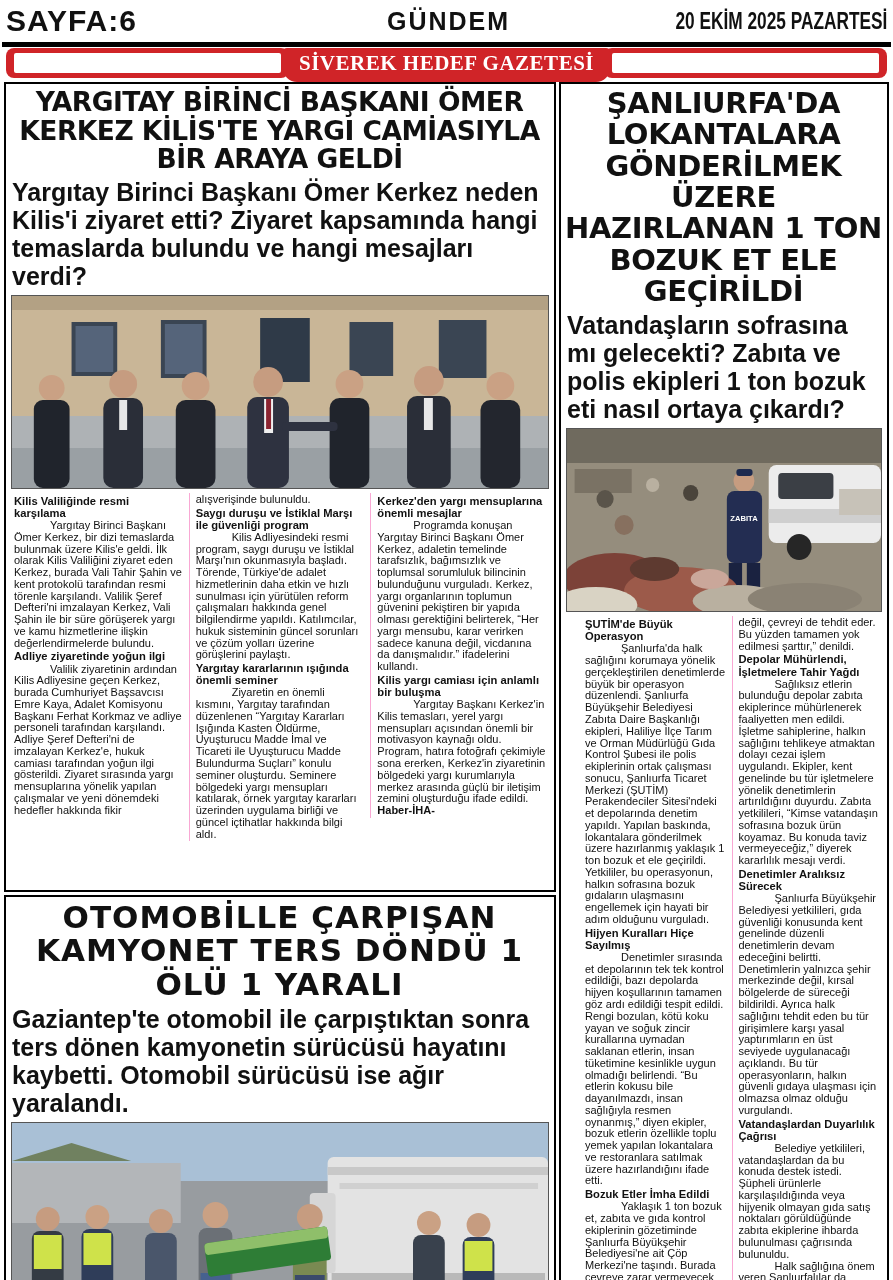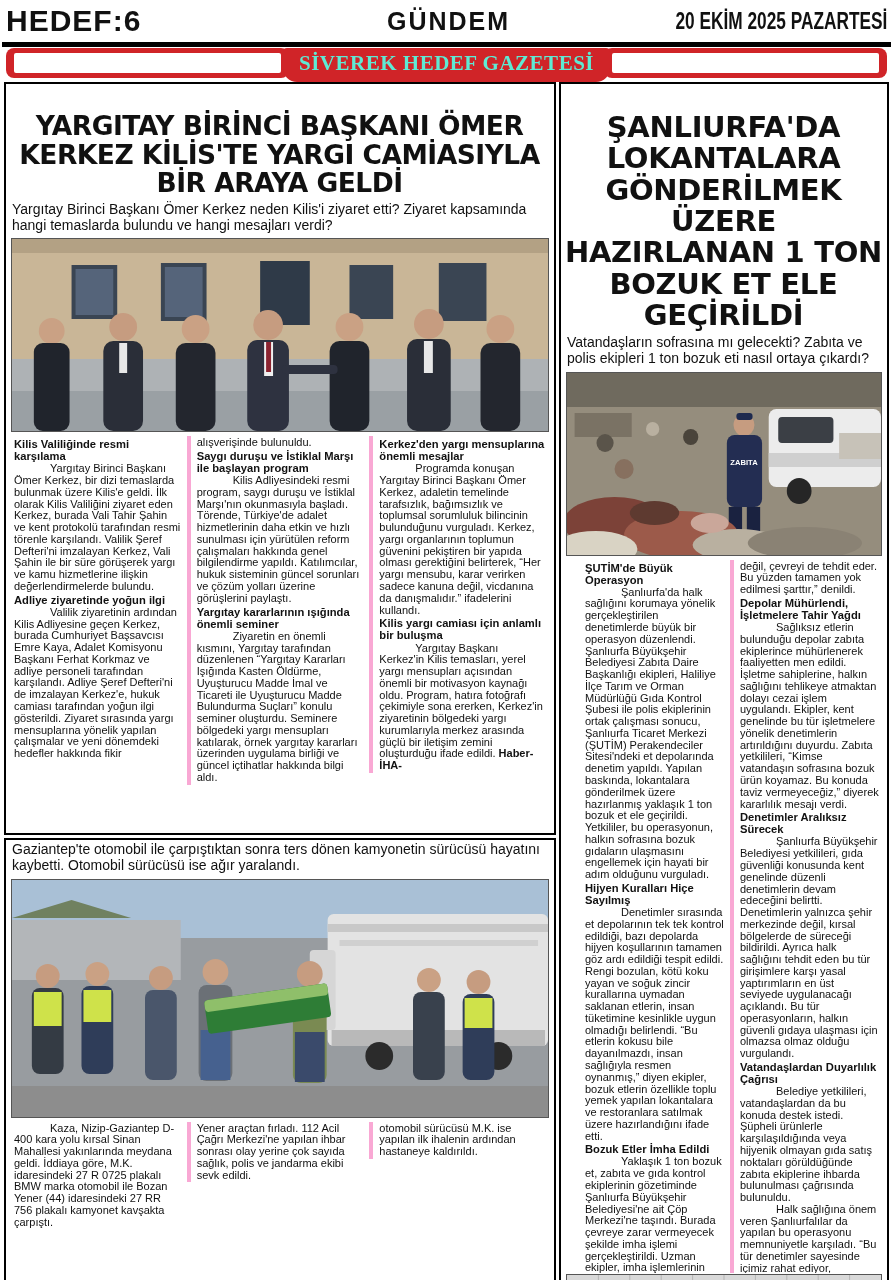--- a/index.html
+++ b/index.html
@@ -7,55 +7,55 @@
   
   .masthead{height:42px;display:flex;align-items:center;position:relative;padding:0 6px;}
   .page-label{font-size:30px;font-weight:bold;letter-spacing:1px;}
   .section-label{position:absolute;left:4px;right:0;text-align:center;font-size:25px;font-weight:bold;letter-spacing:2px;}
   .date-label{margin-left:auto;font-size:24px;font-weight:bold;display:inline-block;transform:scaleX(.72);transform-origin:right center;white-space:nowrap;}
   .top-rule{height:5px;background:#000;margin:0 2px;}
   
   .ribbon{display:flex;align-items:stretch;height:30px;margin:1px 6px 4px 6px;position:relative;}
   .ribbon .bar{flex:1;background:#d02428;border-radius:8px;padding:5px 8px;display:flex;}
   .ribbon .bar .strip{flex:1;background:#fff;border-radius:2px;}
-  .ribbon .center{background:#d02428;color:#5eead4;font-family:"Liberation Serif",serif;font-weight:bold;font-size:21px;letter-spacing:.5px;padding:2px 16px 6px 16px;margin:0 -6px;z-index:2;border-radius:4px 4px 14px 14px;height:34px;box-sizing:border-box;display:flex;align-items:center;white-space:nowrap;}
+  .ribbon .center{background:#d02428;color:#ffffff;font-family:"Liberation Serif",serif;font-weight:bold;font-size:21px;letter-spacing:.5px;padding:2px 16px 6px 16px;margin:0 -6px;z-index:2;border-radius:4px 4px 14px 14px;height:34px;box-sizing:border-box;display:flex;align-items:center;white-space:nowrap;}
   
   .main{display:flex;gap:3px;padding:0 4px;}
   .col-left{width:552px;flex:none;}
   .col-right{flex:1;min-width:0;}
   .story-box{border:2px solid #000;background:#fff;margin-bottom:3px;overflow:hidden;}
   
-  .headline{font-family:"DejaVu Sans",sans-serif;font-weight:bold;text-align:center;line-height:1.08;padding:4px 4px 2px 3px;letter-spacing:-.5px;margin-top:24px;}
+  .headline{font-family:"DejaVu Sans",sans-serif;font-weight:bold;text-align:center;line-height:1.08;padding:4px 4px 2px 3px;letter-spacing:-.5px;}
   .h-yargitay{font-size:26.5px;}
   .h-et{font-size:29px;letter-spacing:-.3px;}
   .h-kaza{font-size:31px;letter-spacing:1px;}
-  .subhead{font-weight:normal;font-size:14px;line-height:1.12;padding:2px 6px 4px 6px;}
+  .subhead{font-weight:bold;font-size:25px;line-height:1.12;padding:2px 6px 4px 6px;}
   
   .photo{border:1px solid #555;margin:1px 5px 3px 5px;overflow:hidden;line-height:0;}
   .photo svg{width:100%;height:100%;}
   .ph1{height:192px;}
   .ph2{height:182px;}
   .ph3{height:237px;}
   .ph4{height:175px;}
   
   .cols{display:flex;align-items:flex-start;overflow:hidden;padding:1px 2px;}
   .col{flex:1;min-width:0;padding:1px 6px;font-size:11px;line-height:1.07;overflow:hidden;}
-  .col + .col{border-left:4px solid #f9a8d4;}
+  .col + .col{border-left:1px solid #f9a8d4;}
   .col p{margin:0;text-indent:36px;}
   .col p.cont{text-indent:0;}
   .col h4{margin:1px 0;font-size:11.2px;line-height:1.08;}
   .cols-s1{height:396px;}
   .cols-et{height:712px;padding-left:18px;}
   .cols-kaza{height:165px;}
 </style>
 </head>
 <body>
 
 <div class="masthead">
-  <span class="page-label">HEDEF:6</span>
+  <span class="page-label">SAYFA:6</span>
   <span class="section-label">GÜNDEM</span>
   <span class="date-label">20 EKİM 2025 PAZARTESİ</span>
 </div>
 <div class="top-rule"></div>
 
 <div class="ribbon">
   <div class="bar">
       <div class="strip"></div>
     </div>
   <div class="center">SİVEREK HEDEF GAZETESİ</div>
@@ -113,35 +113,36 @@
       </div>
       <div class="cols cols-s1">
         <div class="col">
             <h4>Kilis Valiliğinde resmi karşılama</h4>
             <p>Yargıtay Birinci Başkanı Ömer Kerkez, bir dizi temaslarda bulunmak üzere Kilis'e geldi. İlk olarak Kilis Valiliğini ziyaret eden Kerkez, burada Vali Tahir Şahin ve kent protokolü tarafından resmi törenle karşılandı. Valilik Şeref Defteri'ni imzalayan Kerkez, Vali Şahin ile bir süre görüşerek yargı ve kamu hizmetlerine ilişkin değerlendirmelerde bulundu.</p>
             <h4>Adliye ziyaretinde yoğun ilgi</h4>
             <p>Valilik ziyaretinin ardından Kilis Adliyesine geçen Kerkez, burada Cumhuriyet Başsavcısı Emre Kaya, Adalet Komisyonu Başkanı Ferhat Korkmaz ve adliye personeli tarafından karşılandı. Adliye Şeref Defteri'ni de imzalayan Kerkez'e, hukuk camiası tarafından yoğun ilgi gösterildi. Ziyaret sırasında yargı mensuplarına yönelik yapılan çalışmalar ve yeni dönemdeki hedefler hakkında fikir</p>
           </div>
         <div class="col">
             <p class="cont">alışverişinde bulunuldu.</p>
-            <h4>Saygı duruşu ve İstiklal Marşı ile başlayan program</h4>
+            <h4>Saygı duruşu ve İstiklal Marşı ile güvenliği program</h4>
             <p>Kilis Adliyesindeki resmi program, saygı duruşu ve İstiklal Marşı'nın okunmasıyla başladı. Törende, Türkiye'de adalet hizmetlerinin daha etkin ve hızlı sunulması için yürütülen reform çalışmaları hakkında genel bilgilendirme yapıldı. Katılımcılar, hukuk sisteminin güncel sorunları ve çözüm yolları üzerine görüşlerini paylaştı.</p>
             <h4>Yargıtay kararlarının ışığında önemli seminer</h4>
             <p>Ziyaretin en önemli kısmını, Yargıtay tarafından düzenlenen “Yargıtay Kararları Işığında Kasten Öldürme, Uyuşturucu Madde İmal ve Ticareti ile Uyuşturucu Madde Bulundurma Suçları” konulu seminer oluşturdu. Seminere bölgedeki yargı mensupları katılarak, örnek yargıtay kararları üzerinden uygulama birliği ve güncel içtihatlar hakkında bilgi aldı.</p>
           </div>
         <div class="col">
             <h4>Kerkez'den yargı mensuplarına önemli mesajlar</h4>
             <p>Programda konuşan Yargıtay Birinci Başkanı Ömer Kerkez, adaletin temelinde tarafsızlık, bağımsızlık ve toplumsal sorumluluk bilincinin bulunduğunu vurguladı. Kerkez, yargı organlarının toplumun güvenini pekiştiren bir yapıda olması gerektiğini belirterek, “Her yargı mensubu, karar verirken sadece kanuna değil, vicdanına da danışmalıdır.” ifadelerini kullandı.</p>
             <h4>Kilis yargı camiası için anlamlı bir buluşma</h4>
             <p>Yargıtay Başkanı Kerkez'in Kilis temasları, yerel yargı mensupları açısından önemli bir motivasyon kaynağı oldu. Program, hatıra fotoğrafı çekimiyle sona ererken, Kerkez'in ziyaretinin bölgedeki yargı kurumlarıyla merkez arasında güçlü bir iletişim zemini oluşturduğu ifade edildi. <strong>Haber-İHA-</strong></p>
           </div>
       </div>
     </div>
 
     <div class="story-box">
+      <div class="headline h-kaza">OTOMOBİLLE ÇARPIŞAN KAMYONET TERS DÖNDÜ 1 ÖLÜ 1 YARALI</div>
       <div class="subhead">Gaziantep'te otomobil ile çarpıştıktan sonra ters dönen kamyonetin sürücüsü hayatını kaybetti. Otomobil sürücüsü ise ağır yaralandı.</div>
       <div class="photo ph3">
         <svg viewBox="0 0 540 237" preserveAspectRatio="none">
           <rect width="540" height="237" fill="#a9c0d6"></rect>
           <rect x="0" y="58" width="540" height="179" fill="#989ca0"></rect>
           <rect x="0" y="40" width="170" height="60" fill="#b3b6b9"></rect>
           <path d="M0,38 l60,-18 60,18 z" fill="#708160"></path>
 
           <g>
             <rect x="318" y="34" width="222" height="132" rx="6" fill="#e3e3e3"></rect>

